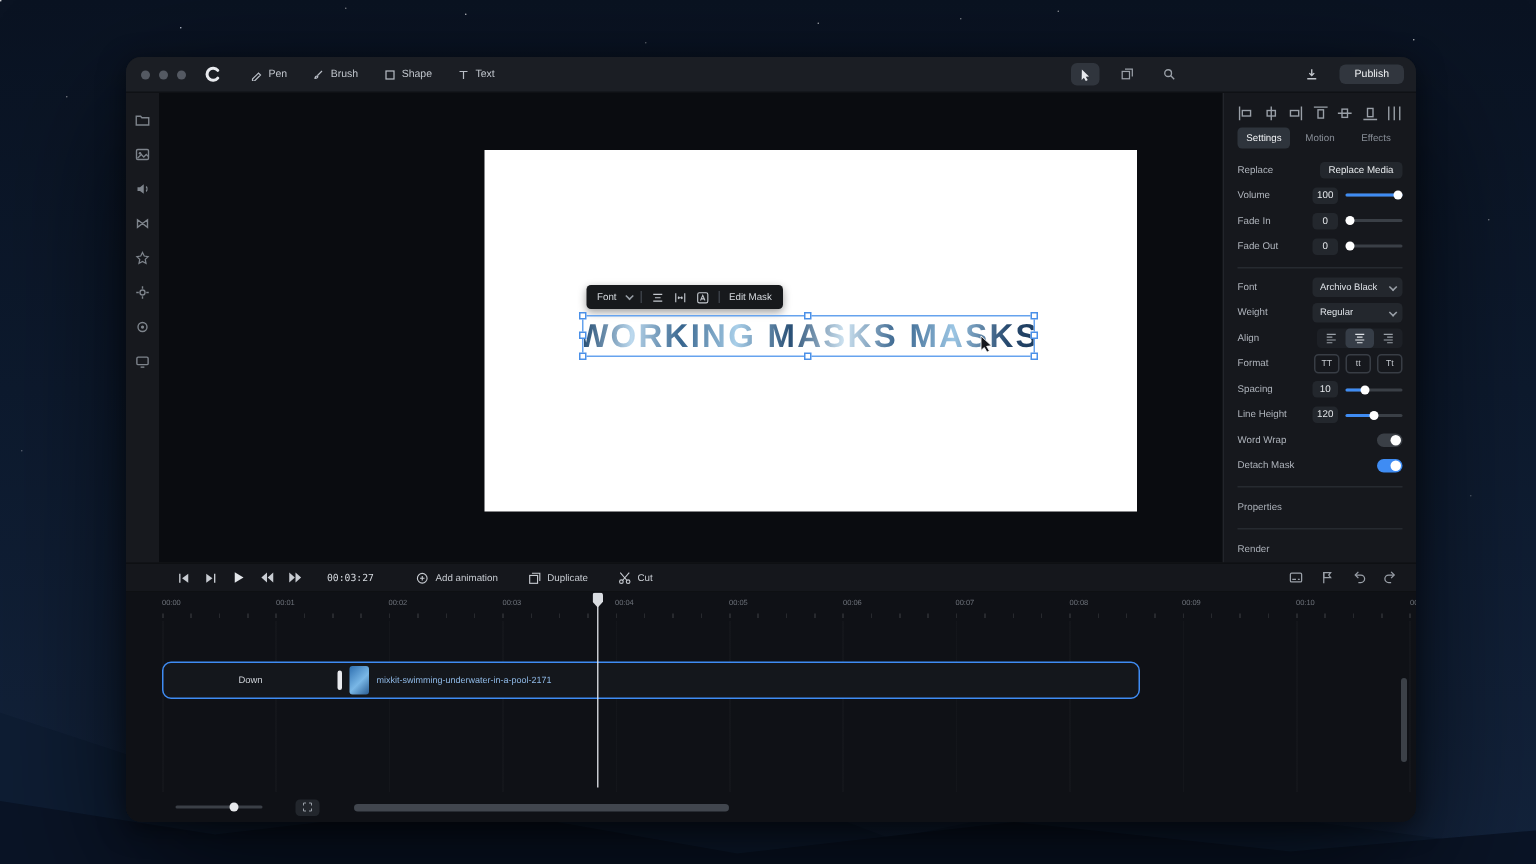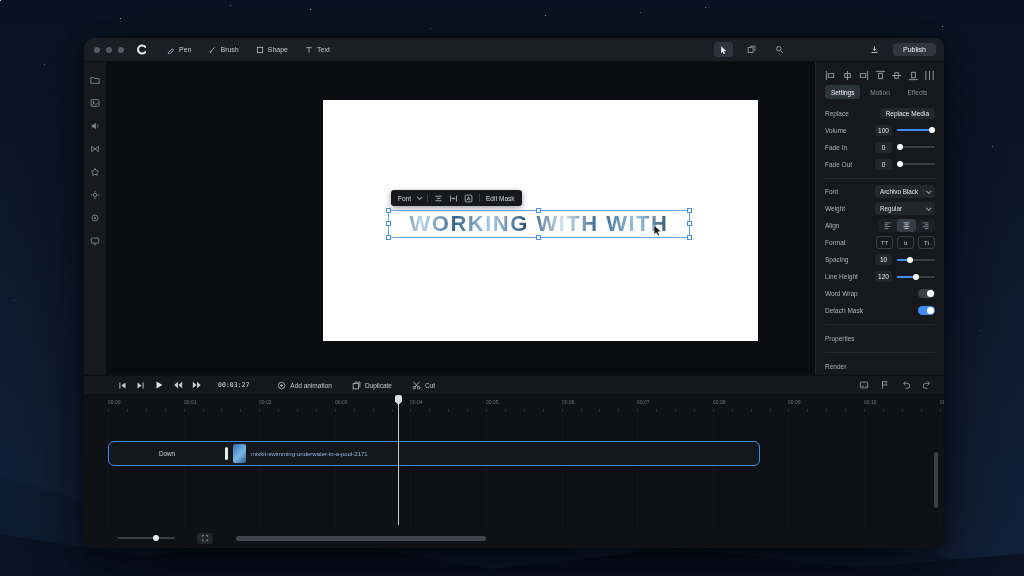--- a/index.html
+++ b/index.html
@@ -282,21 +282,21 @@
 
         <div class="sel-box">
           <span class="handle h-tl"></span>
           <span class="handle h-tm"></span>
           <span class="handle h-tr"></span>
           <span class="handle h-ml"></span>
           <span class="handle h-mr"></span>
           <span class="handle h-bl"></span>
           <span class="handle h-bm"></span>
           <span class="handle h-br"></span>
-          <div class="headline">WORKING WITH WITH</div>
+          <div class="headline">WORKING MASKS MASKS</div>
         </div>
 
         <span class="cursor-mark">
           <svg width="9" height="11" viewBox="0 0 9 11">
               <path d="M1 0l7 6.5-3.2.4 1.8 3-1.6.9-1.8-3.1L1 9.6z" fill="#16181d" stroke="#fff" stroke-width=".6"></path>
             </svg>
         </span>
       </div>
     </div>
 

